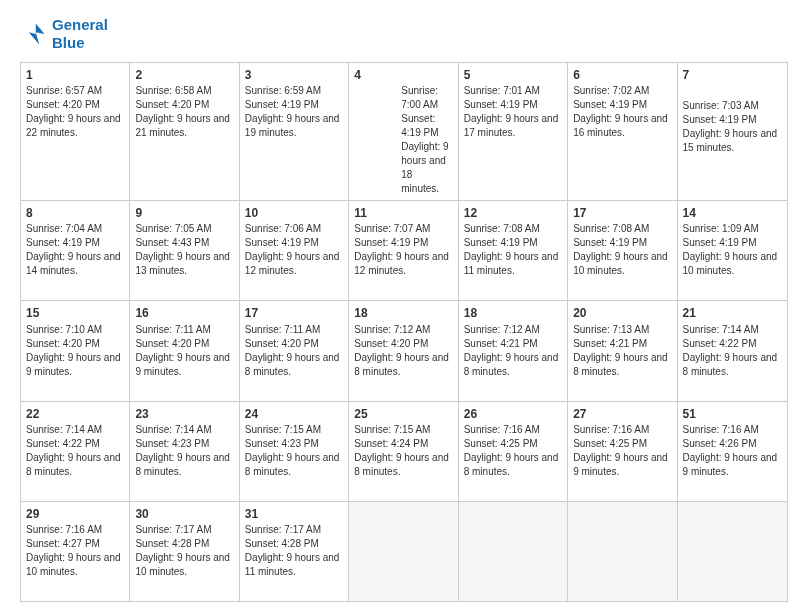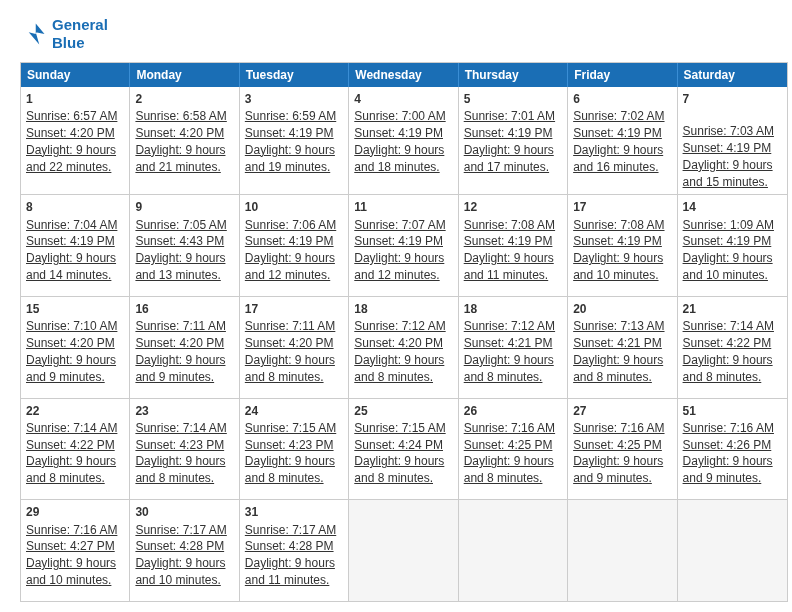--- a/index.html
+++ b/index.html
@@ -106,24 +106,23 @@
     .cal-cell.empty {
       background: #f5f5f5;
     }
     .cal-cell .day-num {
       font-size: 12px;
       font-weight: bold;
       display: block;
       margin-bottom: 1px;
     }
     .cal-cell .info {
-      font-size: 12px;
+      font-size: 10px;
       color: #333;
       line-height: 1.4;
-      text-decoration: underline;
     }
   </style>
 </head>
 <body>
 
 <div class="page">
   <div class="header">
     <div class="logo">
       <svg class="logo-icon" viewBox="0 0 32 32">
         <polygon points="18,4 28,16 18,14 22,28 10,14 18,16" fill="#1a6eb5"></polygon>
@@ -133,29 +132,20 @@
         <div><span>Blue</span></div>
       </div>
     </div>
     <div class="title-block">
       <div class="month-title"></div>
       <div class="location-title"></div>
     </div>
   </div>
 
   <div class="calendar">
-    <div class="cal-header" id="cal-header">
-        <div class="cal-header-cell">Sunday</div>
-        <div class="cal-header-cell">Monday</div>
-        <div class="cal-header-cell">Tuesday</div>
-        <div class="cal-header-cell">Wednesday</div>
-        <div class="cal-header-cell">Thursday</div>
-        <div class="cal-header-cell">Friday</div>
-        <div class="cal-header-cell">Saturday</div>
-      </div>
     <div class="cal-body" id="cal-body">
         <div class="cal-row">
           <div class="cal-cell">
             <span class="day-num">1</span>
             <div class="info" style="white-space: pre-line;">Sunrise: 6:57 AM
 Sunset: 4:20 PM
 Daylight: 9 hours and 22 minutes.</div>
           </div>
           <div class="cal-cell">
             <span class="day-num">2</span>
@@ -164,21 +154,21 @@
 Daylight: 9 hours and 21 minutes.</div>
           </div>
           <div class="cal-cell">
             <span class="day-num">3</span>
             <div class="info" style="white-space: pre-line;">Sunrise: 6:59 AM
 Sunset: 4:19 PM
 Daylight: 9 hours and 19 minutes.</div>
           </div>
           <div class="cal-cell">
             <span class="day-num">4</span>
-            <div class="info" style="white-space: pre-line;">Sunrise: 7:00 AM
+            <div class="info" style="white-space: pre-line; margin-left: 47px;">Sunrise: 7:00 AM
 Sunset: 4:19 PM
 Daylight: 9 hours and 18 minutes.</div>
           </div>
           <div class="cal-cell">
             <span class="day-num">5</span>
             <div class="info" style="white-space: pre-line;">Sunrise: 7:01 AM
 Sunset: 4:19 PM
 Daylight: 9 hours and 17 minutes.</div>
           </div>
           <div class="cal-cell">

